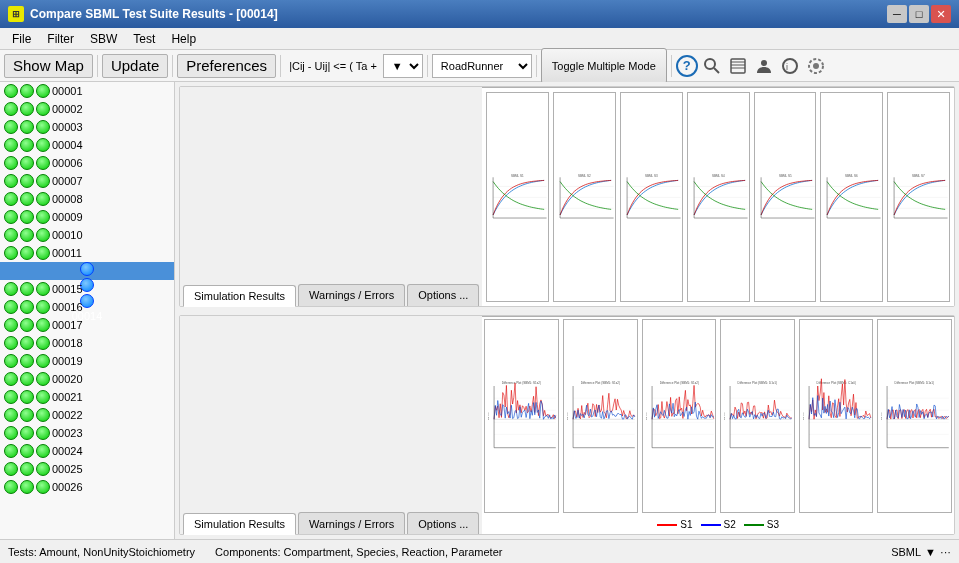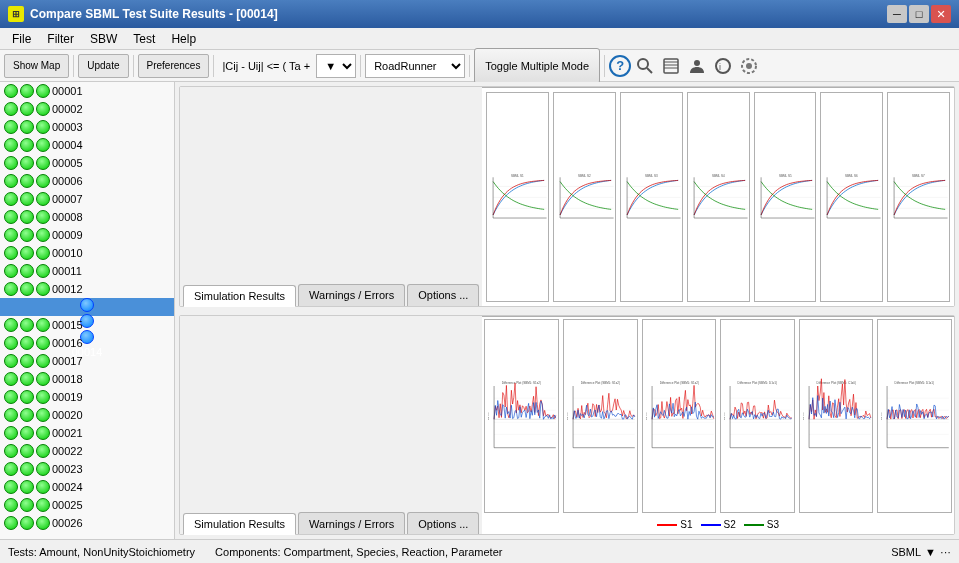--- a/index.html
+++ b/index.html
@@ -85,21 +85,21 @@
       padding: 0 4px;
       gap: 2px;
       border-bottom: 1px solid #ccc;
     }
     .toolbar-btn {
       height: 24px;
       padding: 0 8px;
       background: #e8e8e8;
       border: 1px solid #b0b0b0;
       cursor: pointer;
-      font-size: 10px;
+      font-size: 15px;
       display: flex;
       align-items: center;
       border-radius: 2px;
     }
     .toolbar-separator {
       width: 1px;
       height: 22px;
       background: #ccc;
       margin: 0 2px;
     }
@@ -377,26 +377,20 @@
         <li class="sidebar-item">
           <div class="dot dot-green"></div>
           <div class="dot dot-green"></div>
           <div class="dot dot-green"></div>
           <span class="sidebar-label">00004</span>
         </li>
         <li class="sidebar-item">
           <div class="dot dot-green"></div>
           <div class="dot dot-green"></div>
           <div class="dot dot-green"></div>
-          <span class="sidebar-label">00005</span>
-        </li>
-        <li class="sidebar-item">
-          <div class="dot dot-green"></div>
-          <div class="dot dot-green"></div>
-          <div class="dot dot-green"></div>
           <span class="sidebar-label">00006</span>
         </li>
         <li class="sidebar-item">
           <div class="dot dot-green"></div>
           <div class="dot dot-green"></div>
           <div class="dot dot-green"></div>
           <span class="sidebar-label">00007</span>
         </li>
         <li class="sidebar-item">
           <div class="dot dot-green"></div>
@@ -414,26 +408,20 @@
           <div class="dot dot-green"></div>
           <div class="dot dot-green"></div>
           <div class="dot dot-green"></div>
           <span class="sidebar-label">00010</span>
         </li>
         <li class="sidebar-item">
           <div class="dot dot-green"></div>
           <div class="dot dot-green"></div>
           <div class="dot dot-green"></div>
           <span class="sidebar-label">00011</span>
-        </li>
-        <li class="sidebar-item">
-          <div class="dot dot-green"></div>
-          <div class="dot dot-green"></div>
-          <div class="dot dot-green"></div>
-          <span class="sidebar-label">00012</span>
         </li>
         <li class="sidebar-item selected">
           <div class="dot dot-selected"></div>
           <div class="dot dot-selected"></div>
           <div class="dot dot-selected"></div>
           <span class="sidebar-label">00014</span>
         </li>
         <li class="sidebar-item">
           <div class="dot dot-green"></div>
           <div class="dot dot-green"></div>

